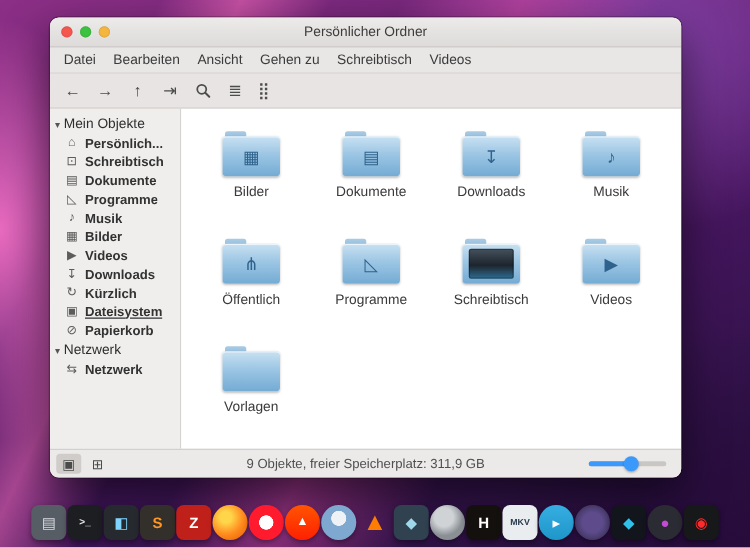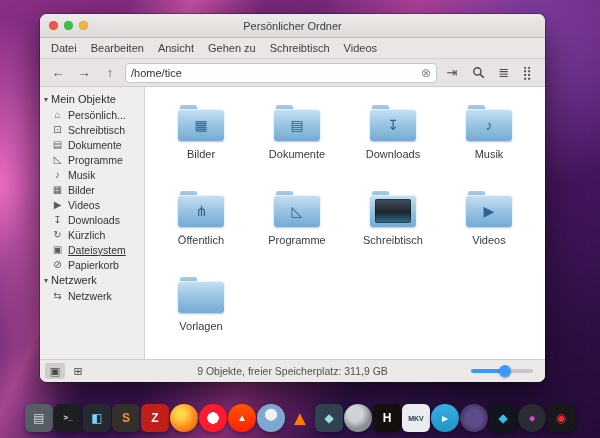--- a/index.html
+++ b/index.html
@@ -58,21 +58,21 @@
   
   .wbody{flex:1 1 auto;display:flex;min-height:0;}
   .sidebar{
     width:104px;flex:0 0 auto;background:#f0eeec;border-right:1px solid #d5d2d0;
     padding:4px 0;overflow:hidden;
   }
   .side-header{display:flex;align-items:center;gap:3px;padding:2px 4px;font-size:11px;color:#2e2e2e;}
   .side-header .tri{font-size:8px;color:#555;}
   .side-item{display:flex;align-items:center;gap:5px;padding:1.5px 4px 1.5px 12px;cursor:default;}
   .side-ic{width:11px;font-size:10px;color:#5c5c5c;text-align:center;flex:0 0 auto;}
-  .side-label{font-size:10.5px;color:#323232;white-space:nowrap;overflow:hidden;}
+  .side-label{font-size:10.5px;color:#323232;white-space:nowrap;overflow:hidden;font-weight:bold;}
   .side-item.underline .side-label{text-decoration:underline;}
   .mainview{flex:1 1 auto;background:#ffffff;overflow:hidden;padding:10px 0 0 8px;}
   .grid{display:grid;grid-template-columns:repeat(4,96px);grid-auto-rows:86px;}
   .fcell{display:flex;flex-direction:column;align-items:center;padding-top:8px;cursor:default;}
   .flabel{margin-top:7px;font-size:11px;color:#3a3a3a;text-align:center;line-height:1.1;}
   .folder{width:46px;height:36px;position:relative;flex:0 0 auto;}
   .folder .tab{position:absolute;top:0;left:2px;width:17px;height:9px;border-radius:2px 2px 0 0;
     background:linear-gradient(#a9cbe4,#8db9da);}
   .folder .fbody{position:absolute;left:0;right:0;top:4px;bottom:0;border-radius:3px;
     background:linear-gradient(180deg,#c9e1f2 0%,#9cc6e4 45%,#74abd4 100%);
@@ -136,24 +136,20 @@
     <div class="toolbar">
       <span class="tbtn">
           <span>←</span>
         </span>
       <span class="tbtn">
           <span>→</span>
         </span>
       <span class="tbtn">
           <span>↑</span>
         </span>
-      <div class="pathbar">
-        <span class="pathtext">/home/tice</span>
-        <span class="clear-glyph">⊗</span>
-      </div>
       <span class="tbtn">
           <span>⇥</span>
         </span>
       <span class="tbtn">
         <svg class="svg-ic" width="13" height="13" viewBox="0 0 13 13">
           <circle cx="5.4" cy="5.4" r="3.6" fill="none" stroke="#4c4c4c" stroke-width="1.4"></circle>
           <line x1="8.2" y1="8.2" x2="11.4" y2="11.4" stroke="#4c4c4c" stroke-width="1.6" stroke-linecap="round"></line>
         </svg>
       </span>
       <div class="viewgroup">

